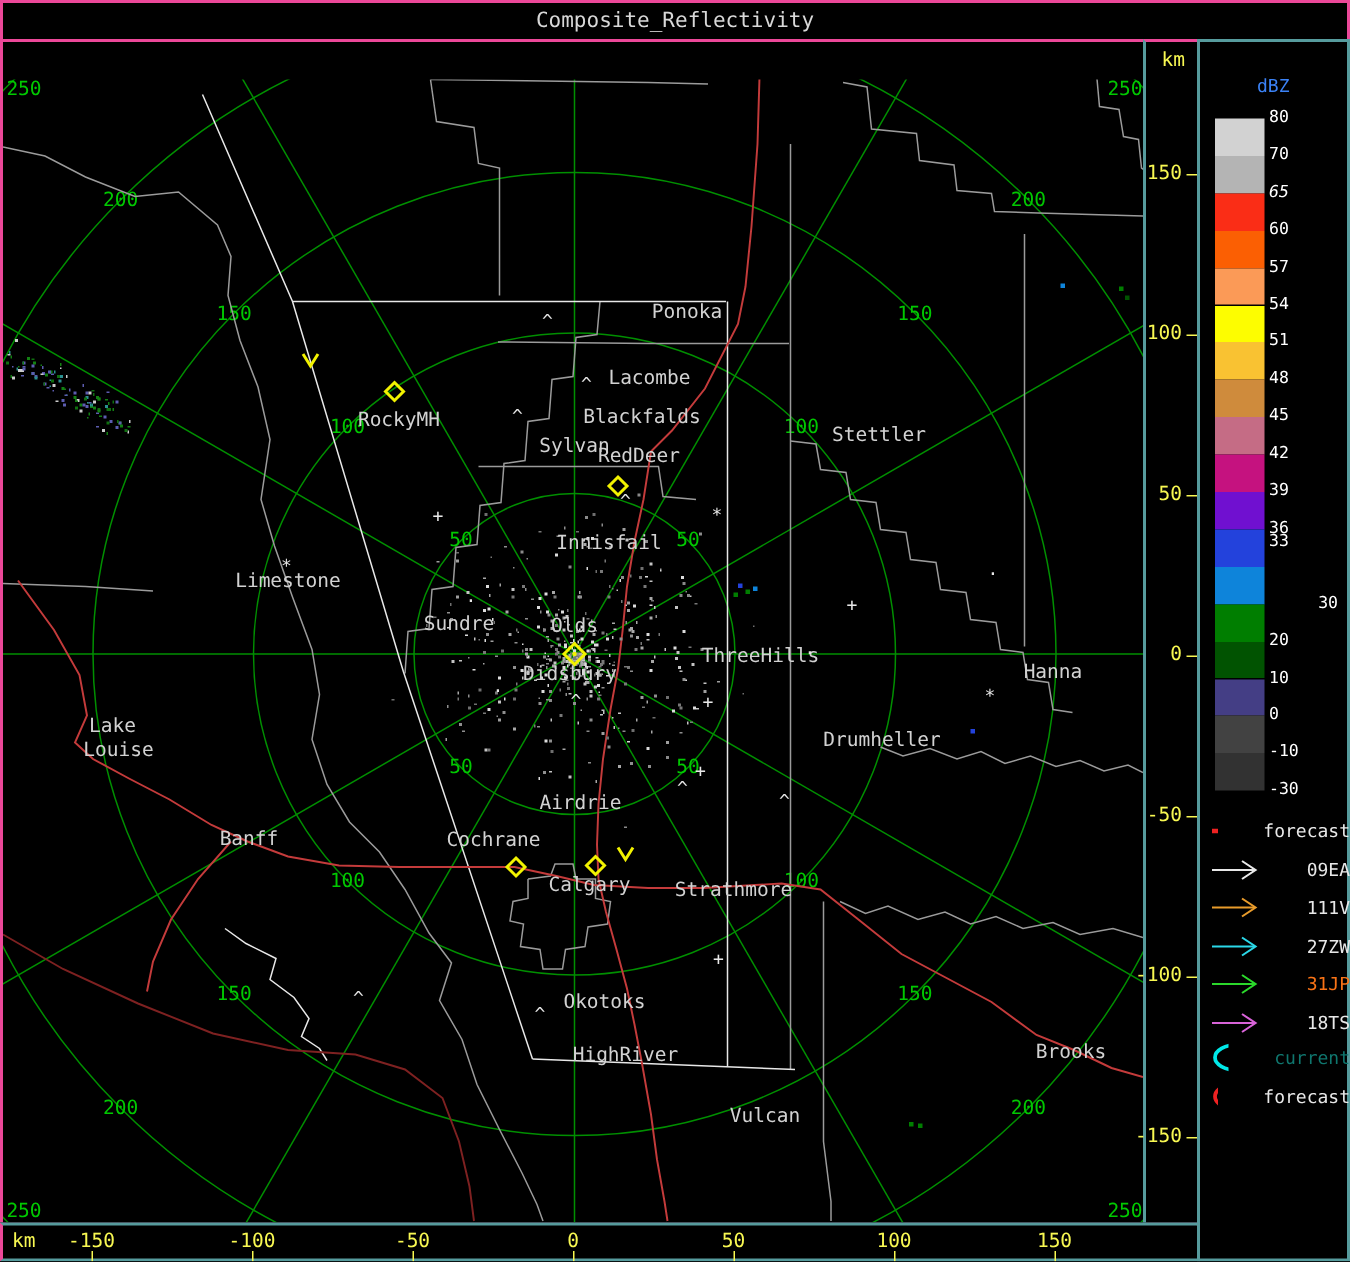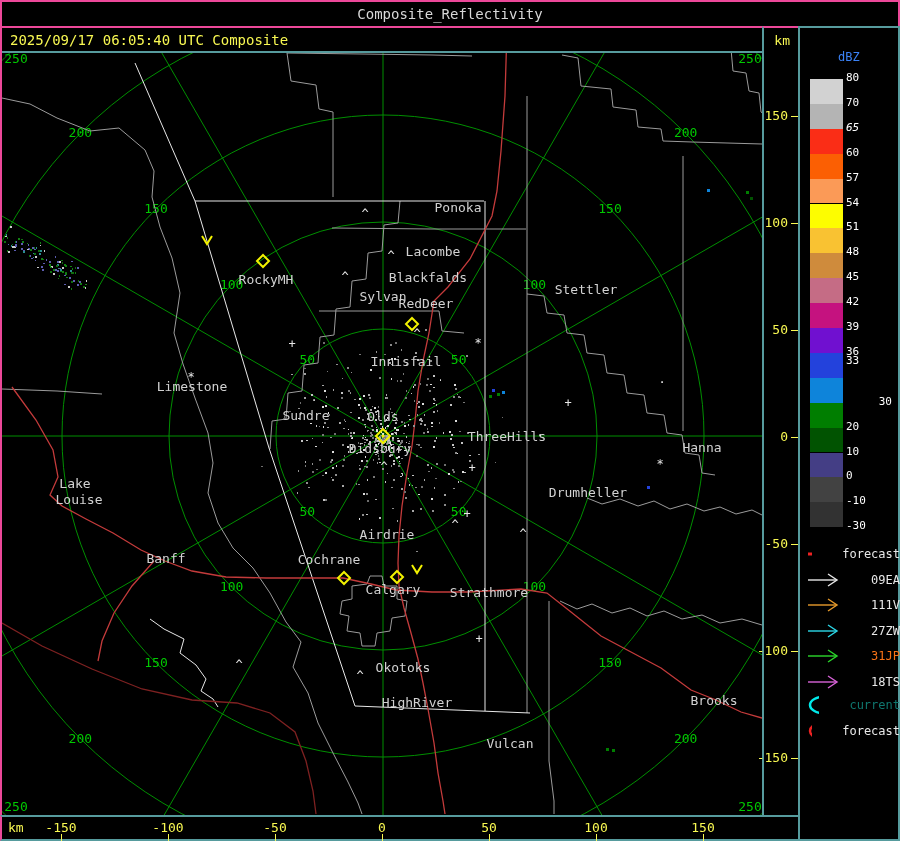--- a/index.html
+++ b/index.html
@@ -28,23 +28,20 @@
 </head>
 <body>
 
 <div id="app">
 
   <div id="titlebar" class="teal-box">
     <span id="title-text">Composite_Reflectivity</span>
   </div>
 
   <div id="maparea" class="teal-box">
-    <div id="stampbar">
-      <span id="stamp-text">2025/09/17 06:05:40 UTC Composite</span>
-    </div>
     <svg id="mapsvg" width="760" height="762" viewBox="0 52 760 762">
         <g>
           <line x1="-439" y1="435" x2="1201" y2="435" stroke="#008f00" stroke-width="1"></line>
           <line x1="-329.14083110323975" y1="25.000000000000057" x2="1091.1408311032396" y2="845" stroke="#008f00" stroke-width="1"></line>
           <line x1="-29.000000000000114" y1="-275.14083110323963" x2="791.0000000000001" y2="1145.1408311032396" stroke="#008f00" stroke-width="1"></line>
           <line x1="380.99999999999994" y1="-385" x2="381.00000000000006" y2="1255" stroke="#008f00" stroke-width="1"></line>
           <line x1="790.9999999999998" y1="-275.14083110323975" x2="-28.99999999999983" y2="1145.1408311032396" stroke="#008f00" stroke-width="1"></line>
           <line x1="1091.1408311032396" y1="25.000000000000057" x2="-329.14083110323975" y2="845" stroke="#008f00" stroke-width="1"></line>
         </g>
         <g>

